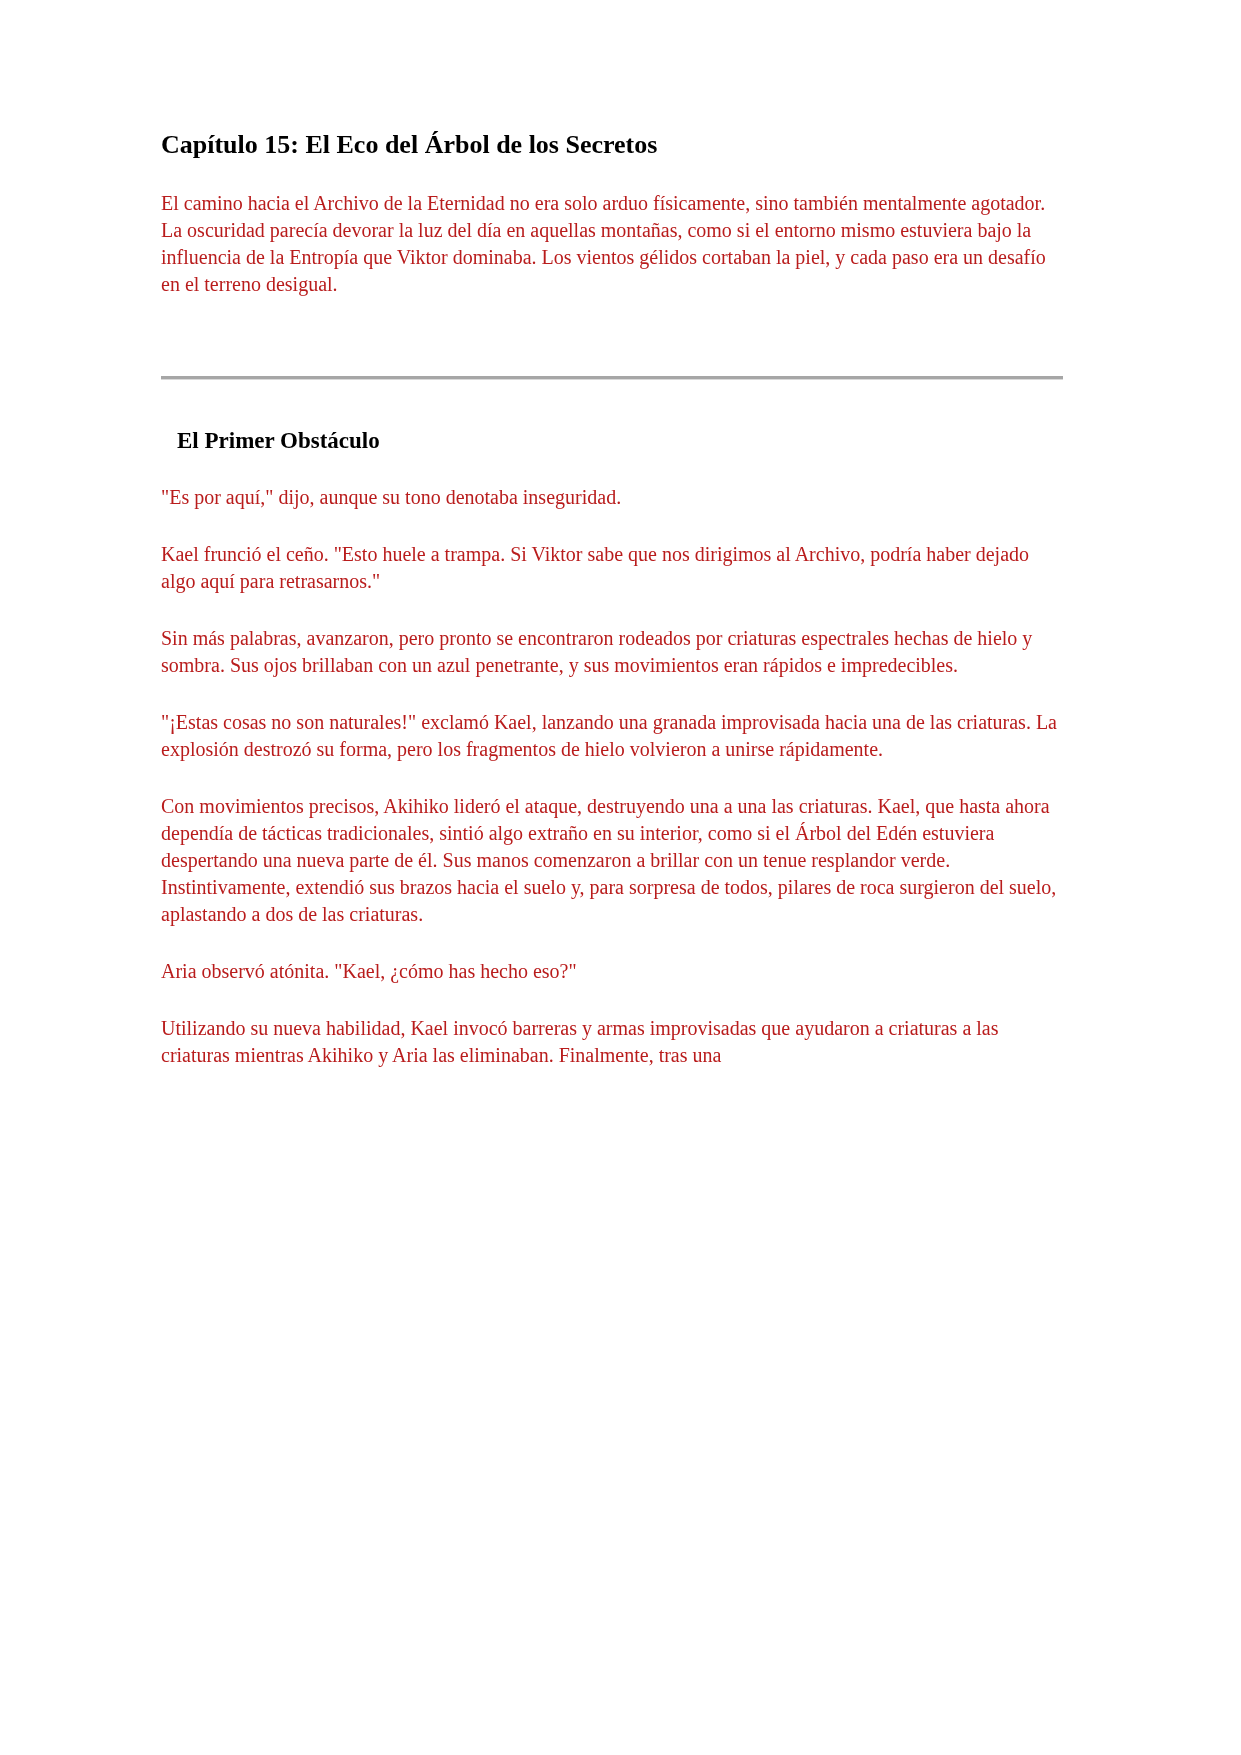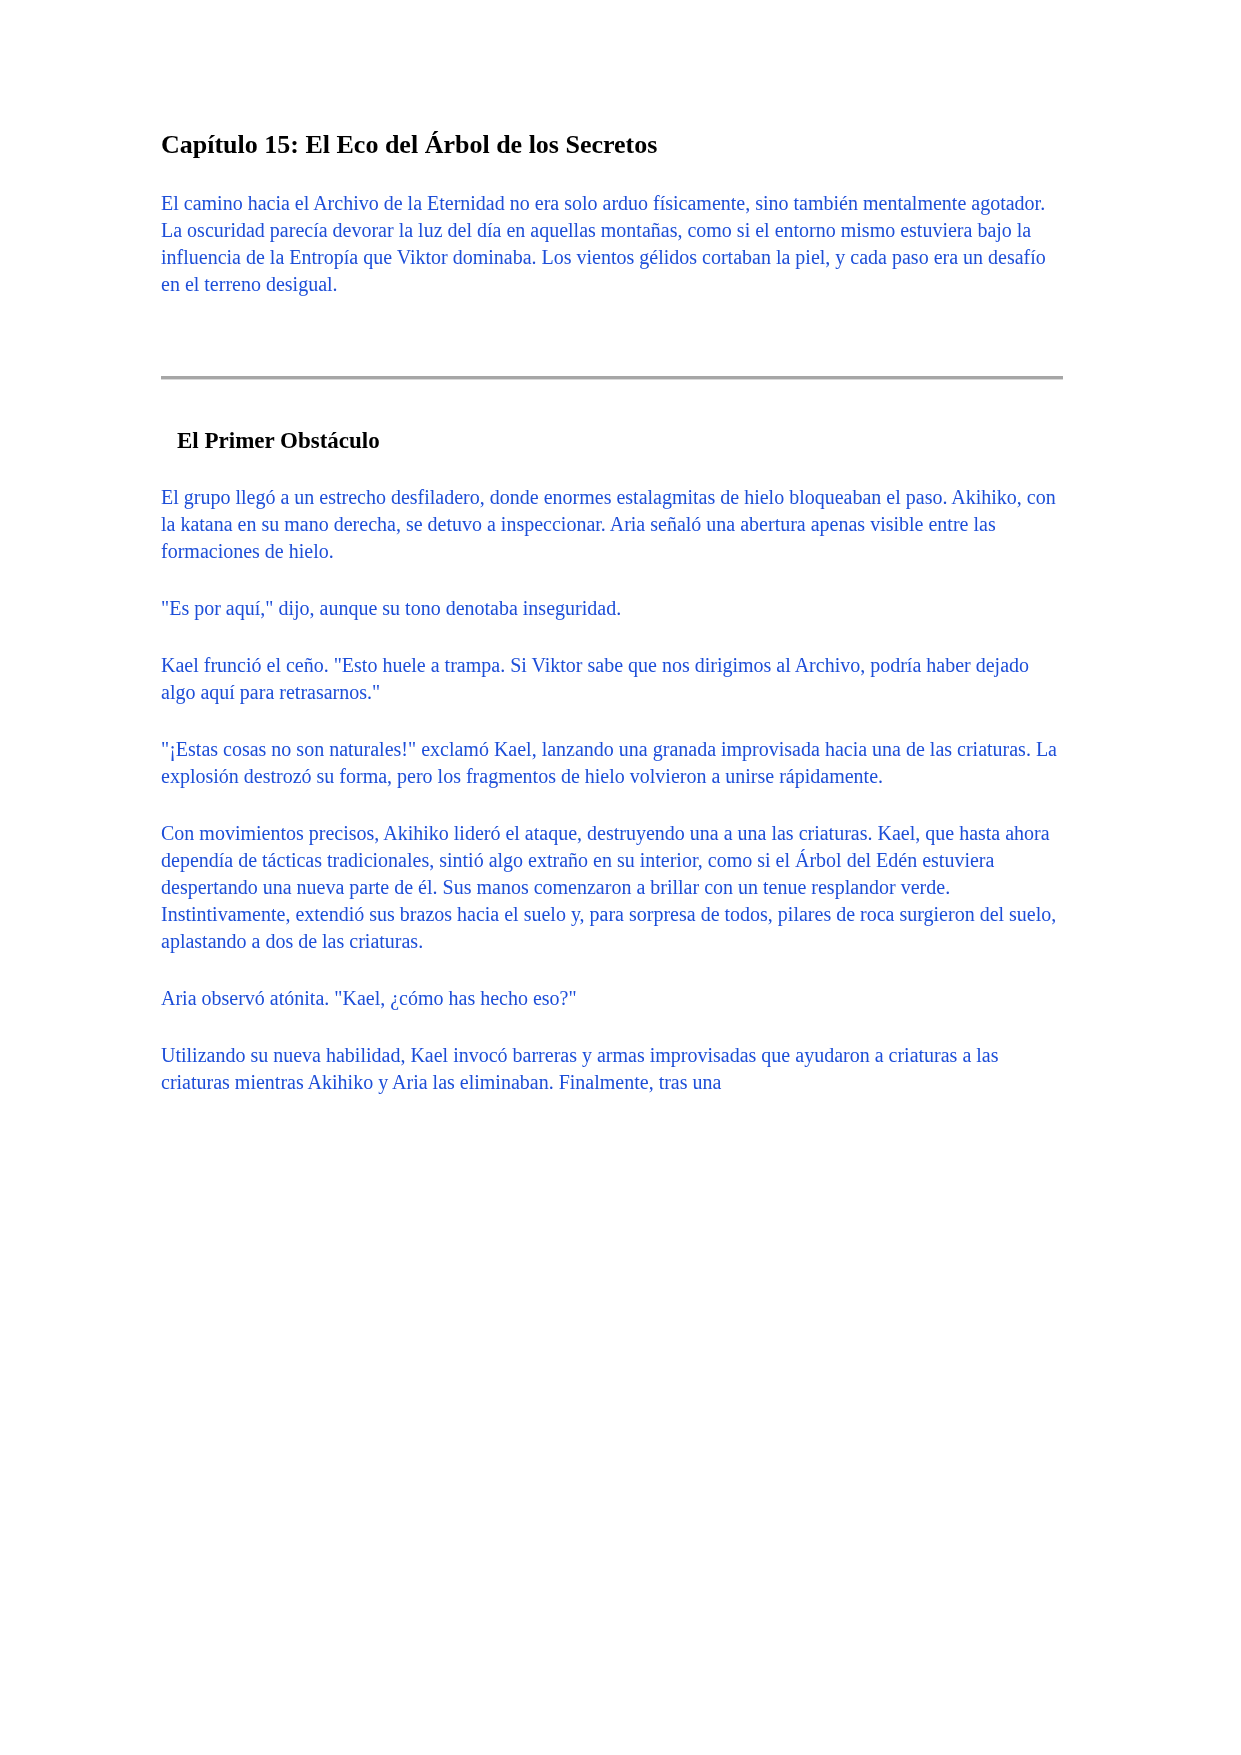--- a/index.html
+++ b/index.html
@@ -32,21 +32,21 @@
     font-size: 23px;
     font-weight: bold;
     line-height: 27px;
     margin: 47px 0 26px 16px;
     color: #000000;
   }
   p.body-paragraph {
     font-size: 20px;
     line-height: 27px;
     margin: 30px 0;
-    color: #1d4ed8;
+    color: #b91c1c;
     text-align: left;
   }
   hr.section-divider {
     border: none;
     height: 3px;
     background: #a6a6a6;
     border-bottom: 1px solid #d9d9d9;
     margin: 78px 0 47px 0;
   }
 </style>
@@ -56,21 +56,21 @@
 <div class="page">
 
   <h1 class="chapter-title">Capítulo 15: El Eco del Árbol de los Secretos</h1>
 
   <p class="body-paragraph">El camino hacia el Archivo de la Eternidad no era solo arduo físicamente, sino también mentalmente agotador. La oscuridad parecía devorar la luz del día en aquellas montañas, como si el entorno mismo estuviera bajo la influencia de la Entropía que Viktor dominaba. Los vientos gélidos cortaban la piel, y cada paso era un desafío en el terreno desigual.</p>
 
   <hr class="section-divider">
 
   <h2 class="section-heading">El Primer Obstáculo</h2>
 
-  <p class="body-paragraph">El grupo llegó a un estrecho desfiladero, donde enormes estalagmitas de hielo bloqueaban el paso. Akihiko, con la katana en su mano derecha, se detuvo a inspeccionar. Aria señaló una abertura apenas visible entre las formaciones de hielo.</p>
   <p class="body-paragraph">"Es por aquí," dijo, aunque su tono denotaba inseguridad.</p>
   <p class="body-paragraph">Kael frunció el ceño. "Esto huele a trampa. Si Viktor sabe que nos dirigimos al Archivo, podría haber dejado algo aquí para retrasarnos."</p>
+  <p class="body-paragraph">Sin más palabras, avanzaron, pero pronto se encontraron rodeados por criaturas espectrales hechas de hielo y sombra. Sus ojos brillaban con un azul penetrante, y sus movimientos eran rápidos e impredecibles.</p>
   <p class="body-paragraph">"¡Estas cosas no son naturales!" exclamó Kael, lanzando una granada improvisada hacia una de las criaturas. La explosión destrozó su forma, pero los fragmentos de hielo volvieron a unirse rápidamente.</p>
   <p class="body-paragraph">Con movimientos precisos, Akihiko lideró el ataque, destruyendo una a una las criaturas. Kael, que hasta ahora dependía de tácticas tradicionales, sintió algo extraño en su interior, como si el Árbol del Edén estuviera despertando una nueva parte de él. Sus manos comenzaron a brillar con un tenue resplandor verde. Instintivamente, extendió sus brazos hacia el suelo y, para sorpresa de todos, pilares de roca surgieron del suelo, aplastando a dos de las criaturas.</p>
   <p class="body-paragraph">Aria observó atónita. "Kael, ¿cómo has hecho eso?"</p>
   <p class="body-paragraph">Utilizando su nueva habilidad, Kael invocó barreras y armas improvisadas que ayudaron a criaturas a las criaturas mientras Akihiko y Aria las eliminaban. Finalmente, tras una</p>
 
 </div>
 
 </body></html>

